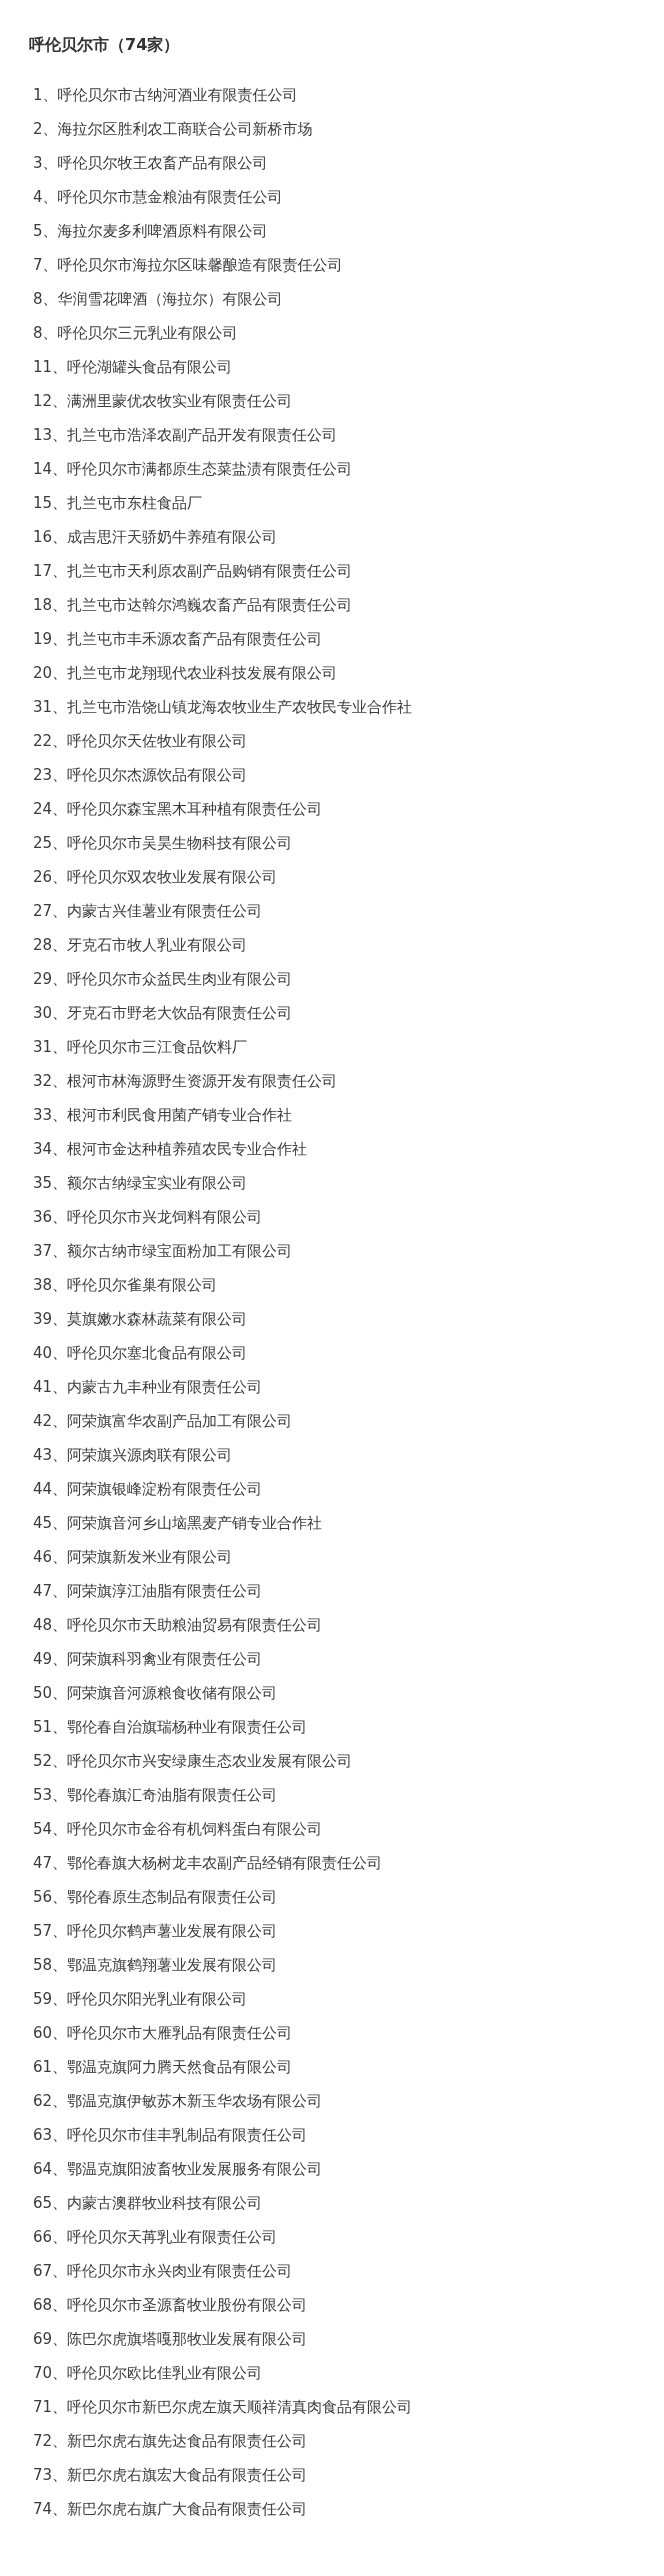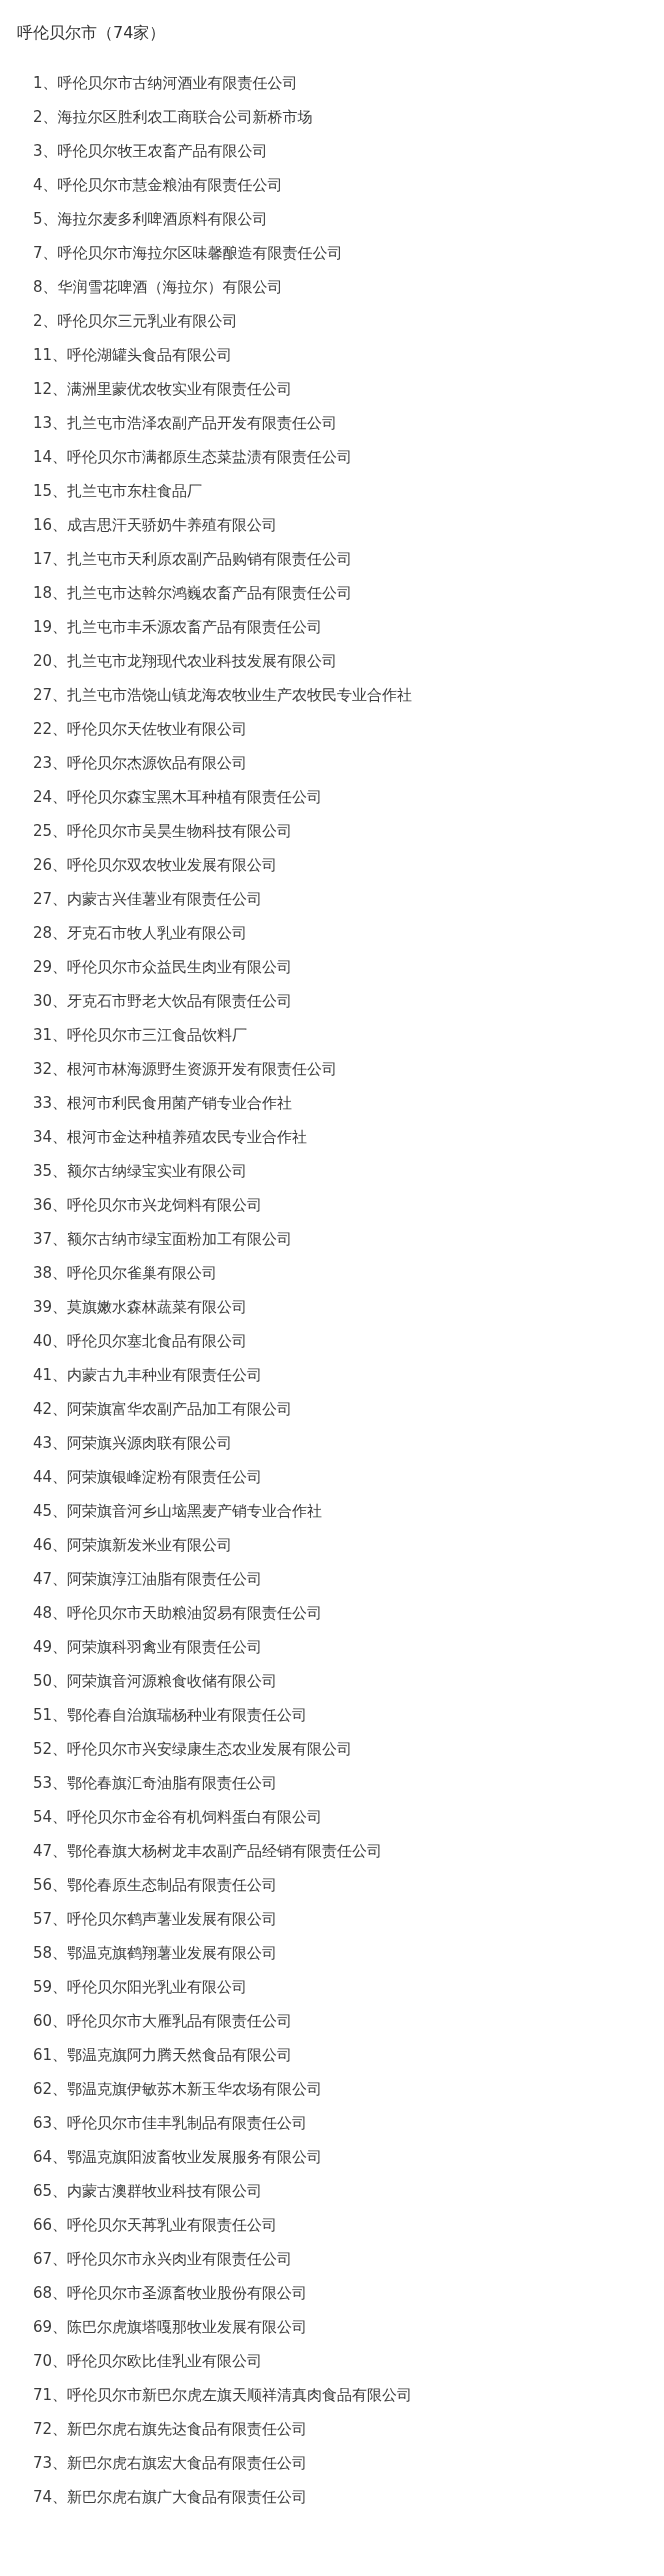--- a/index.html
+++ b/index.html
@@ -12,23 +12,23 @@
     font-family: "DejaVu Sans", "Liberation Sans", sans-serif;
   }
   .page {
     box-sizing: border-box;
     width: 664px;
     min-height: 2576px;
     padding: 16px 6px 24px 17px;
     background: #ffffff;
   }
   .section-title {
-    margin: 0;
+    margin: 12px;
     font-size: 16px;
-    font-weight: 400;
+    font-weight: 700;
     color: #333333;
     line-height: 34px;
     white-space: nowrap;
   }
   .company-list {
     margin: 16px;
     padding: 0;
     list-style: none;
   }
   .company-item {
@@ -47,32 +47,32 @@
 <div class="page">
   <h2 class="section-title">呼伦贝尔市（74家）</h2>
   <ol class="company-list" id="company-list">
       <li class="company-item">1、呼伦贝尔市古纳河酒业有限责任公司</li>
       <li class="company-item">2、海拉尔区胜利农工商联合公司新桥市场</li>
       <li class="company-item">3、呼伦贝尔牧王农畜产品有限公司</li>
       <li class="company-item">4、呼伦贝尔市慧金粮油有限责任公司</li>
       <li class="company-item">5、海拉尔麦多利啤酒原料有限公司</li>
       <li class="company-item">7、呼伦贝尔市海拉尔区味馨酿造有限责任公司</li>
       <li class="company-item">8、华润雪花啤酒（海拉尔）有限公司</li>
-      <li class="company-item">2、呼伦贝尔三元乳业有限公司</li>
+      <li class="company-item">8、呼伦贝尔三元乳业有限公司</li>
       <li class="company-item">11、呼伦湖罐头食品有限公司</li>
       <li class="company-item">12、满洲里蒙优农牧实业有限责任公司</li>
       <li class="company-item">13、扎兰屯市浩泽农副产品开发有限责任公司</li>
       <li class="company-item">14、呼伦贝尔市满都原生态菜盐渍有限责任公司</li>
       <li class="company-item">15、扎兰屯市东柱食品厂</li>
       <li class="company-item">16、成吉思汗天骄奶牛养殖有限公司</li>
       <li class="company-item">17、扎兰屯市天利原农副产品购销有限责任公司</li>
       <li class="company-item">18、扎兰屯市达斡尔鸿巍农畜产品有限责任公司</li>
       <li class="company-item">19、扎兰屯市丰禾源农畜产品有限责任公司</li>
       <li class="company-item">20、扎兰屯市龙翔现代农业科技发展有限公司</li>
-      <li class="company-item">27、扎兰屯市浩饶山镇龙海农牧业生产农牧民专业合作社</li>
+      <li class="company-item">31、扎兰屯市浩饶山镇龙海农牧业生产农牧民专业合作社</li>
       <li class="company-item">22、呼伦贝尔天佐牧业有限公司</li>
       <li class="company-item">23、呼伦贝尔杰源饮品有限公司</li>
       <li class="company-item">24、呼伦贝尔森宝黑木耳种植有限责任公司</li>
       <li class="company-item">25、呼伦贝尔市吴昊生物科技有限公司</li>
       <li class="company-item">26、呼伦贝尔双农牧业发展有限公司</li>
       <li class="company-item">27、内蒙古兴佳薯业有限责任公司</li>
       <li class="company-item">28、牙克石市牧人乳业有限公司</li>
       <li class="company-item">29、呼伦贝尔市众益民生肉业有限公司</li>
       <li class="company-item">30、牙克石市野老大饮品有限责任公司</li>
       <li class="company-item">31、呼伦贝尔市三江食品饮料厂</li>

